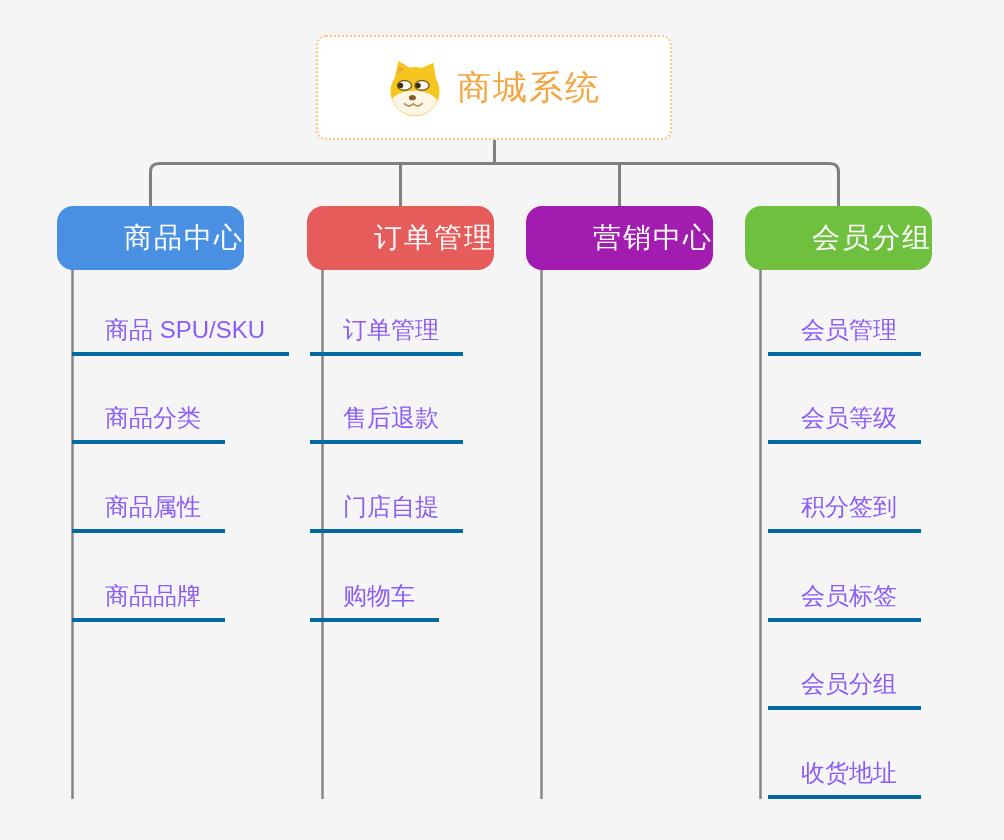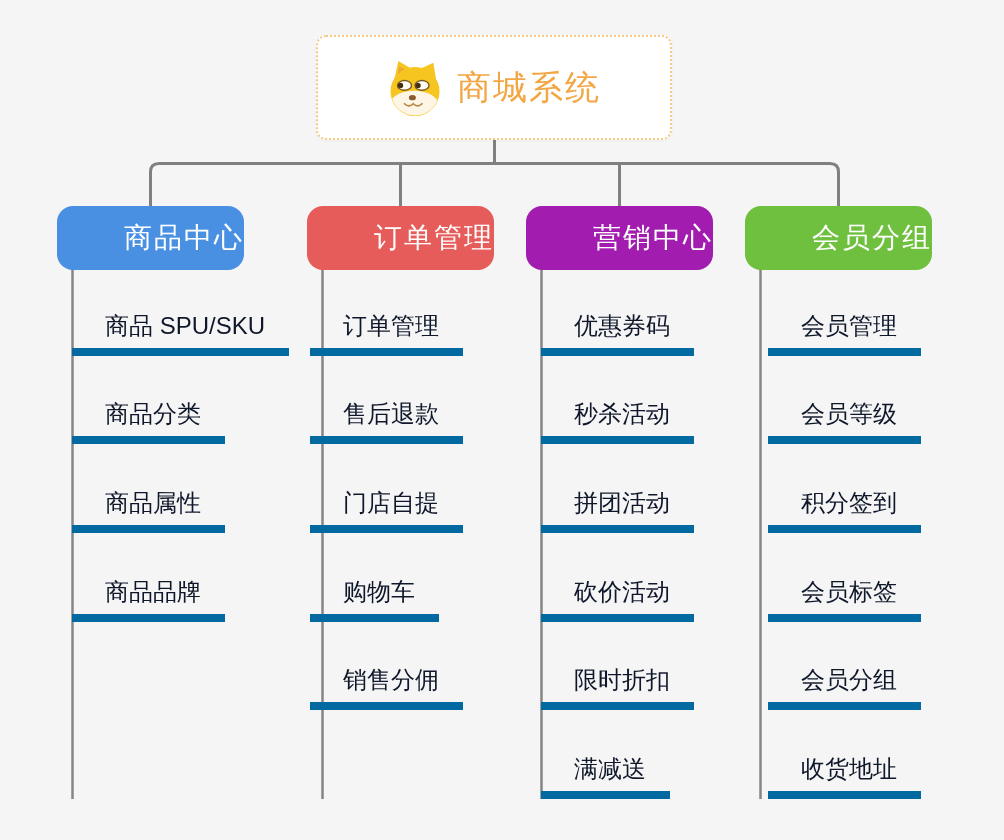--- a/index.html
+++ b/index.html
@@ -81,23 +81,23 @@
   .col.c3 { left: 768px; }
   .row {
     height: 88.7px;
     display: flex;
     align-items: flex-end;
   }
   .child {
     display: inline-block;
     white-space: nowrap;
     font-size: 24px;
-    color: #0f172a;
+    color: #8b5cf6;
     padding: 0 24px 6px 33px;
-    border-bottom: 8px solid #0369a1;
+    border-bottom: 4px solid #0369a1;
     cursor: default;
   }
 </style>
 </head>
 <body>
 
 <div class="canvas">
 
   <svg class="connectors" viewBox="0 0 1004 840" xmlns="http://www.w3.org/2000/svg">
 
@@ -178,45 +178,22 @@
       </div>
     <div class="row">
         <span class="child">售后退款</span>
       </div>
     <div class="row">
         <span class="child">门店自提</span>
       </div>
     <div class="row">
         <span class="child">购物车</span>
       </div>
-    <div class="row">
-        <span class="child">销售分佣</span>
-      </div>
-  </div>
-
-  <div class="col c2">
-    <div class="row">
-        <span class="child">优惠券码</span>
-      </div>
-    <div class="row">
-        <span class="child">秒杀活动</span>
-      </div>
-    <div class="row">
-        <span class="child">拼团活动</span>
-      </div>
-    <div class="row">
-        <span class="child">砍价活动</span>
-      </div>
-    <div class="row">
-        <span class="child">限时折扣</span>
-      </div>
-    <div class="row">
-        <span class="child">满减送</span>
-      </div>
-  </div>
+  </div>
+
 
   <div class="col c3">
     <div class="row">
         <span class="child">会员管理</span>
       </div>
     <div class="row">
         <span class="child">会员等级</span>
       </div>
     <div class="row">
         <span class="child">积分签到</span>

